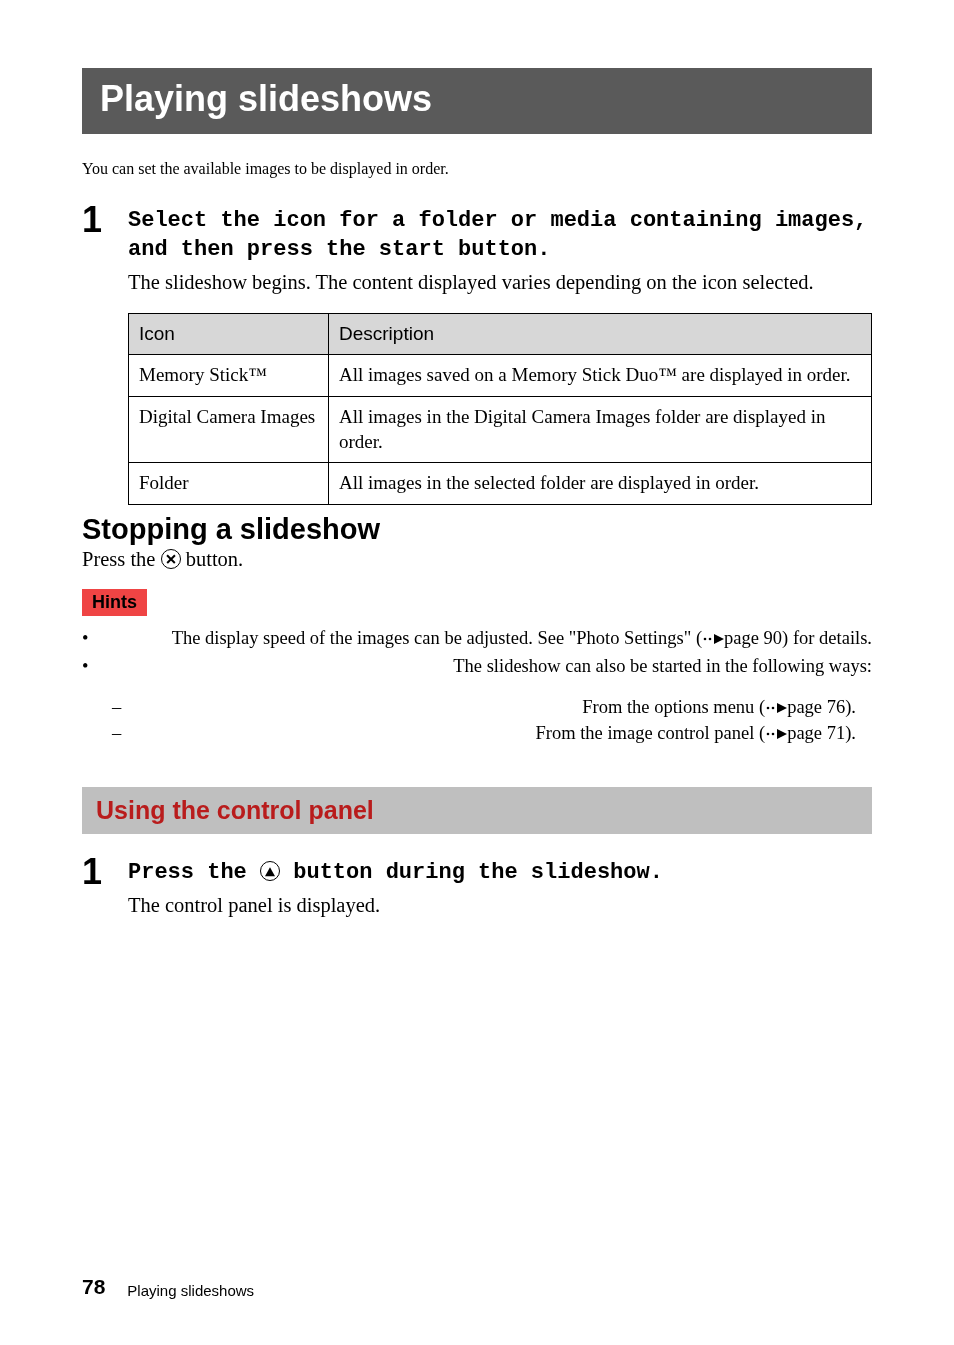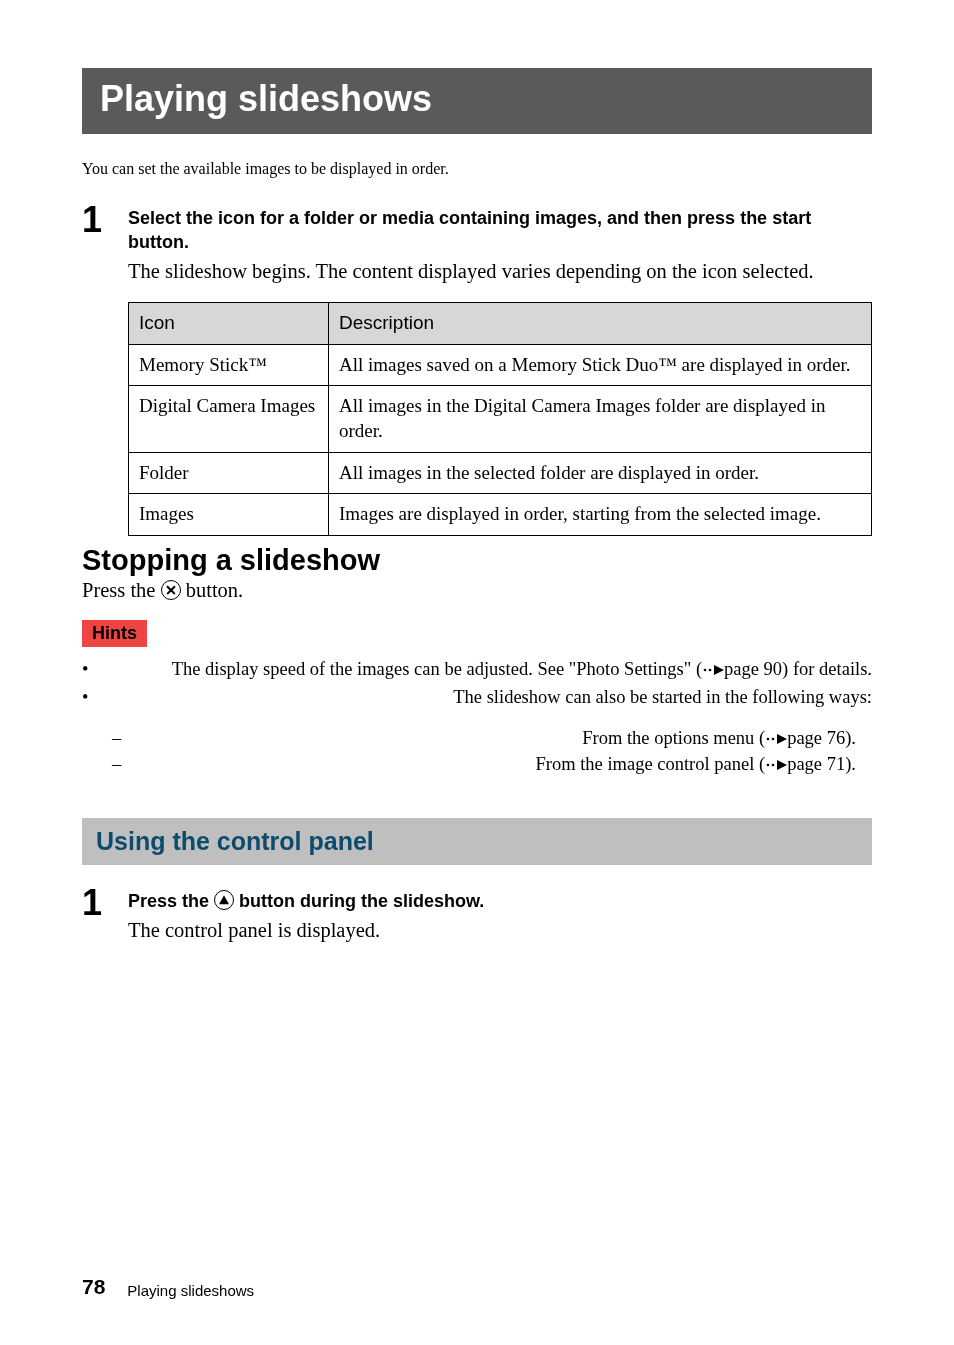--- a/index.html
+++ b/index.html
@@ -4,21 +4,21 @@
 <style>
   * { box-sizing: border-box; margin: 0; padding: 0; }
   html, body { width: 954px; height: 1345px; background: #fff; font-family: "Times New Roman", Times, serif; color: #000; }
   .page { padding: 68px 82px 26px 82px; width: 954px; height: 1345px; position: relative; }
   .title-bar { background: #5a5a5a; color: #fff; padding: 10px 18px 14px 18px; margin-bottom: 24px; }
   .title-bar h1 { font-family: Arial, Helvetica, sans-serif; font-weight: 900; font-size: 36px; letter-spacing: 0px; font-stretch: condensed; }
   .intro { font-size: 16px; margin-bottom: 22px; line-height: 1.35; }
   .step { display: flex; align-items: flex-start; margin-bottom: 8px; }
   .stepnum { font-family: Arial, Helvetica, sans-serif; font-weight: 900; font-size: 36px; line-height: 1; margin-right: 22px; min-width: 24px; font-stretch: condensed; }
   .stepbody { flex: 1; padding-top: 4px; }
-  .steptitle { font-family: Liberation Sans, sans-serif; font-weight: 700; font-size: 18px; line-height: 1.35; margin-bottom: 4px; }
+  .steptitle { font-family: Liberation Mono, monospace; font-weight: 700; font-size: 22px; line-height: 1.35; margin-bottom: 4px; }
   .stepdesc { font-size: 20.5px; line-height: 1.35; margin-bottom: 16px; }
   table.desc { border-collapse: collapse; width: 100%; margin-top: 4px; }
   table.desc th, table.desc td { border: 1.5px solid #000; padding: 8px 10px; text-align: left; vertical-align: top; font-size: 19px; line-height: 1.3; }
   table.desc th { background: #d7d7d7; font-family: Arial, Helvetica, sans-serif; font-weight: 400; font-size: 19px; }
   table.desc td:first-child { width: 200px; }
   h2.subhead { font-family: Arial, Helvetica, sans-serif; font-weight: 900; font-size: 29px; margin-bottom: 2px; font-stretch: condensed; }
   .inline-icon { display: inline-block; width: 20px; height: 20px; border: 1.6px solid #000; border-radius: 50%; position: relative; vertical-align: -3px; }
   .inline-icon.x::before, .inline-icon.x::after { content: ""; position: absolute; left: 50%; top: 50%; width: 11px; height: 1.8px; background: #000; transform-origin: center; }
   .inline-icon.x::before { transform: translate(-50%, -50%) rotate(45deg); }
   .inline-icon.x::after  { transform: translate(-50%, -50%) rotate(-45deg); }
@@ -27,21 +27,21 @@
   .hints-label { display: inline-block; background: #ef4444; font-family: Arial, Helvetica, sans-serif; font-weight: 700; font-size: 18px; padding: 3px 10px; margin-bottom: 10px; }
   ul.hints { list-style: none; padding: 0; margin: 0 0 40px 0; text-align: right; }
   ul.hints > li { font-size: 18.5px; line-height: 1.35; padding-left: 14px; position: relative; margin-bottom: 2px; }
   ul.hints > li::before { content: "•"; position: absolute; left: 0; top: 0; }
   ul.hints ul { list-style: none; padding: 0; margin: 16px; }
   ul.hints ul > li { font-size: 18.5px; line-height: 1.35; padding-left: 16px; position: relative; }
   ul.hints ul > li::before { content: "–"; position: absolute; left: 0; top: 0; }
   .ref-icon { display: inline-block; vertical-align: -1px; }
   .ref-icon svg { width: 22px; height: 12px; }
   .section-bar { background: #bfbfbf; padding: 9px 14px; margin-bottom: 20px; }
-  .section-bar h3 { font-family: Arial, Helvetica, sans-serif; font-weight: 900; font-size: 25px; color: #0c4a6e; font-stretch: condensed; }
+  .section-bar h3 { font-family: Arial, Helvetica, sans-serif; font-weight: 900; font-size: 25px; color: #b91c1c; font-stretch: condensed; }
   .footer { position: absolute; bottom: 46px; left: 82px; font-size: 16px; display: flex; align-items: flex-end; gap: 22px; }
   .footer .pagenum { font-family: Arial, Helvetica, sans-serif; font-weight: 700; font-size: 21px; }
   .footer .secname { font-family: Arial, Helvetica, sans-serif; font-size: 15px; }
 </style>
 </head>
 <body>
 
 <div class="page">
 
   <div class="title-bar">
@@ -68,24 +68,20 @@
             <td>Memory Stick™</td>
             <td>All images saved on a Memory Stick Duo™ are displayed in order.</td>
           </tr>
           <tr>
             <td>Digital Camera Images</td>
             <td>All images in the Digital Camera Images folder are displayed in order.</td>
           </tr>
           <tr>
             <td>Folder</td>
             <td>All images in the selected folder are displayed in order.</td>
-          </tr>
-          <tr>
-            <td>Images</td>
-            <td>Images are displayed in order, starting from the selected image.</td>
           </tr>
         </tbody>
       </table>
     </div>
   </div>
 
   <h2 class="subhead">Stopping a slideshow</h2>
   <p class="pressline">
     <span>Press the </span><span class="inline-icon x"></span><span> button.</span>
   </p>

